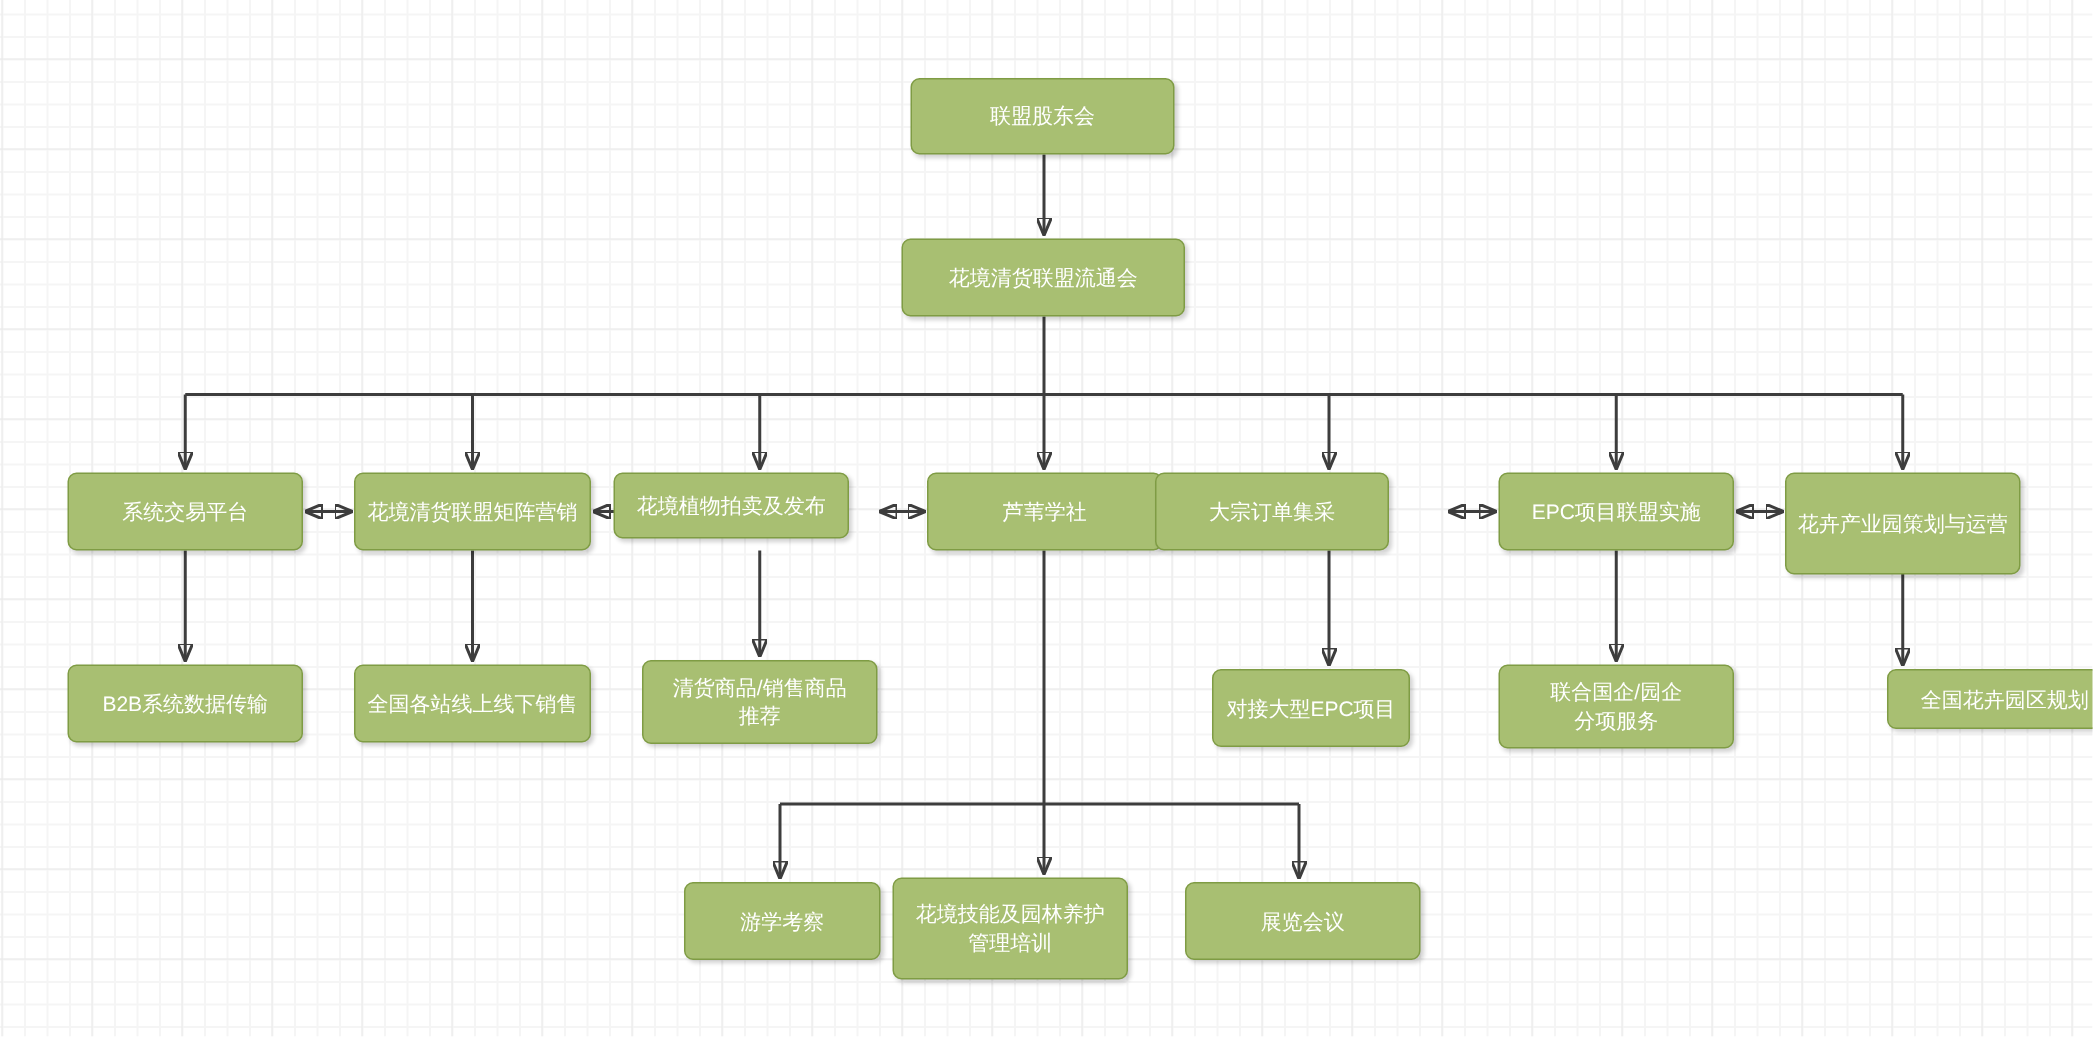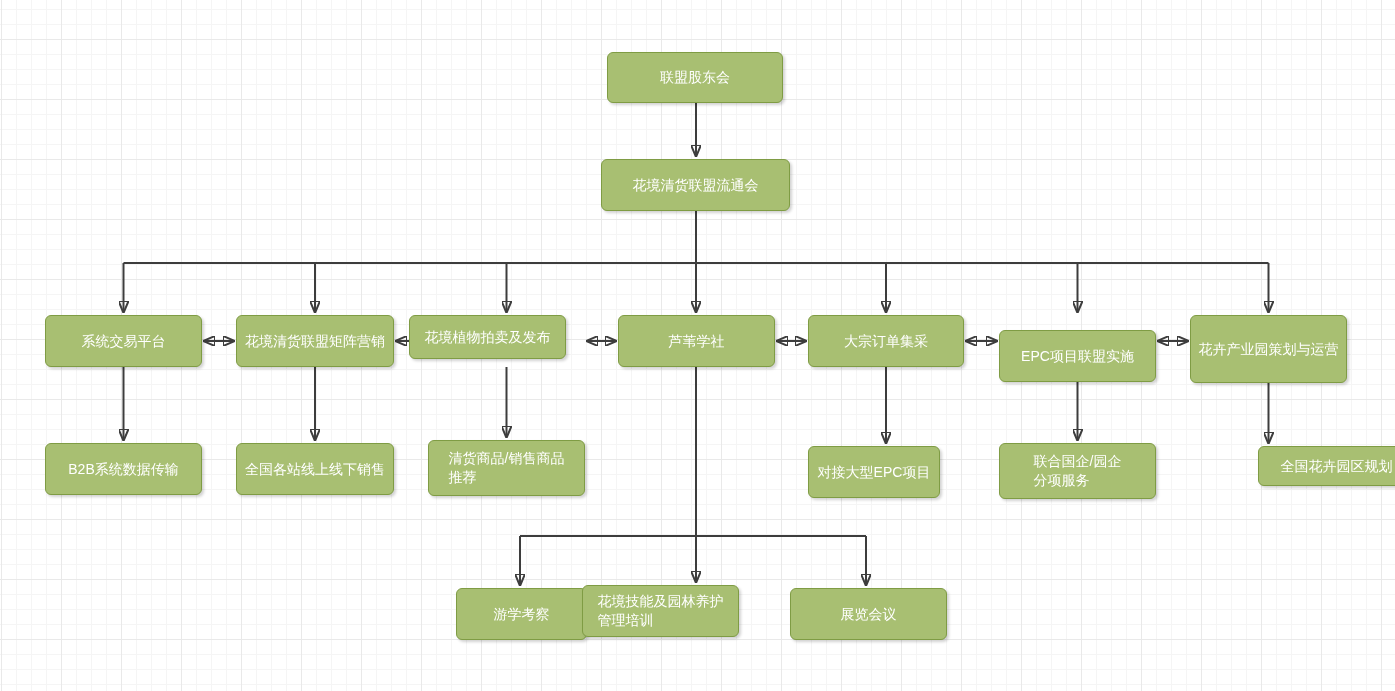--- a/index.html
+++ b/index.html
@@ -40,20 +40,21 @@
     background: #a8bf72;
     border: 1px solid #7f9c44;
     border-radius: 6px;
     box-shadow: 2px 2px 3px rgba(0,0,0,0.18);
     color: #ffffff;
     font-size: 14px;
     line-height: 1.35;
     display: flex;
     align-items: center;
     justify-content: center;
+    text-align: center;
     white-space: pre-line;
     padding: 2px 4px;
     cursor: default;
   }
 </style>
 </head>
 <body>
 
 <div class="canvas">
 
@@ -97,31 +98,31 @@
   </svg>
 
   <div class="node" style="left:607px;top:52px;width:176px;height:51px">联盟股东会</div>
 
   <div class="node" style="left:601px;top:159px;width:189px;height:52px">花境清货联盟流通会</div>
 
   <div class="node" style="left:236px;top:315px;width:158px;height:52px">花境清货联盟矩阵营销</div>
   <div class="node" style="left:45px;top:315px;width:157px;height:52px">系统交易平台</div>
   <div class="node" style="left:409px;top:315px;width:157px;height:44px">花境植物拍卖及发布</div>
   <div class="node" style="left:618px;top:315px;width:157px;height:52px">芦苇学社</div>
-  <div class="node" style="left:808px;top:315px;width:156px;height:52px">大宗订单集采</div>
-  <div class="node" style="left:999px;top:330px;width:157px;height:52px">EPC项目联盟实施</div>
+  <div class="node" style="left:770px;top:315px;width:156px;height:52px">大宗订单集采</div>
+  <div class="node" style="left:999px;top:315px;width:157px;height:52px">EPC项目联盟实施</div>
   <div class="node" style="left:1190px;top:315px;width:157px;height:68px">花卉产业园策划与运营</div>
 
   <div class="node" style="left:45px;top:443px;width:157px;height:52px">B2B系统数据传输</div>
   <div class="node" style="left:236px;top:443px;width:158px;height:52px">全国各站线上线下销售</div>
   <div class="node" style="left:428px;top:440px;width:157px;height:56px">清货商品/销售商品
 推荐</div>
   <div class="node" style="left:808px;top:446px;width:132px;height:52px">对接大型EPC项目</div>
   <div class="node" style="left:999px;top:443px;width:157px;height:56px">联合国企/园企
 分项服务</div>
   <div class="node" style="left:1258px;top:446px;width:157px;height:40px">全国花卉园区规划</div>
 
   <div class="node" style="left:456px;top:588px;width:131px;height:52px">游学考察</div>
-  <div class="node" style="left:582px;top:585px;width:157px;height:52px">花境技能及园林养护
+  <div class="node" style="left:595px;top:585px;width:157px;height:68px">花境技能及园林养护
 管理培训</div>
   <div class="node" style="left:790px;top:588px;width:157px;height:52px">展览会议</div>
 
 </div>
 
 </body></html>

